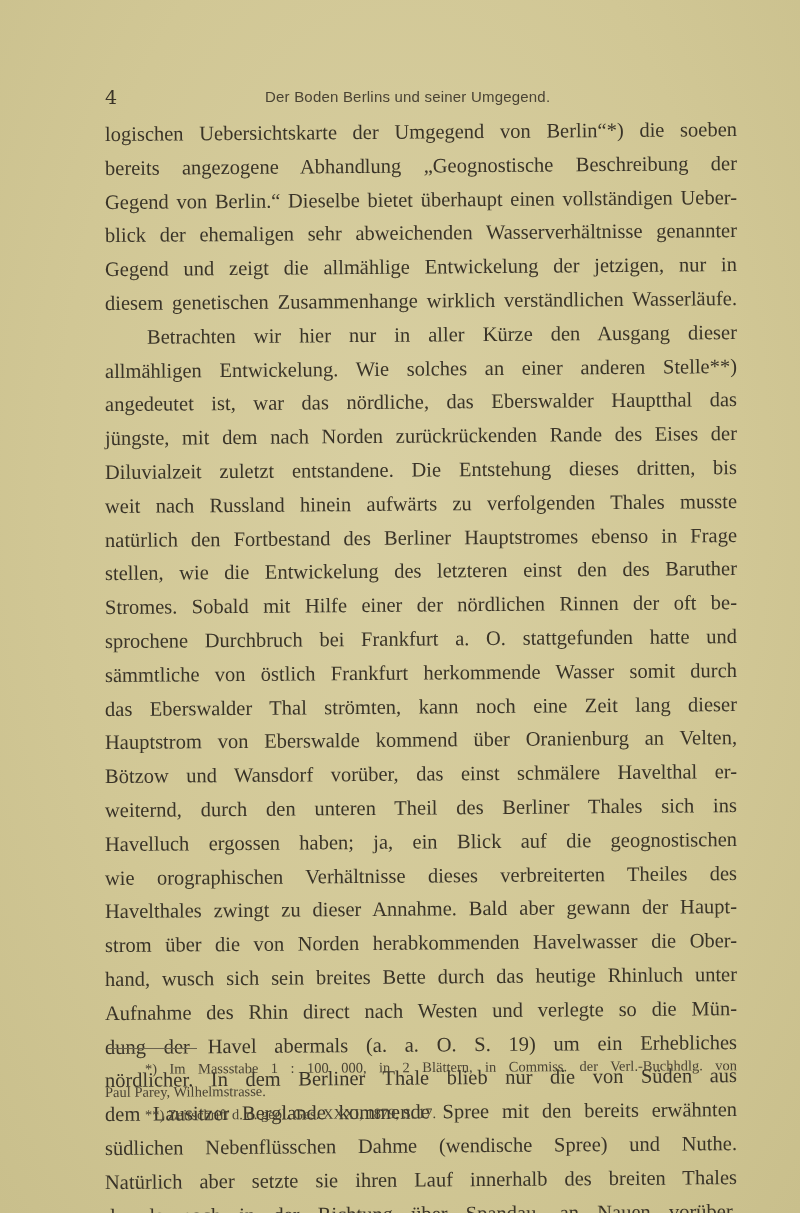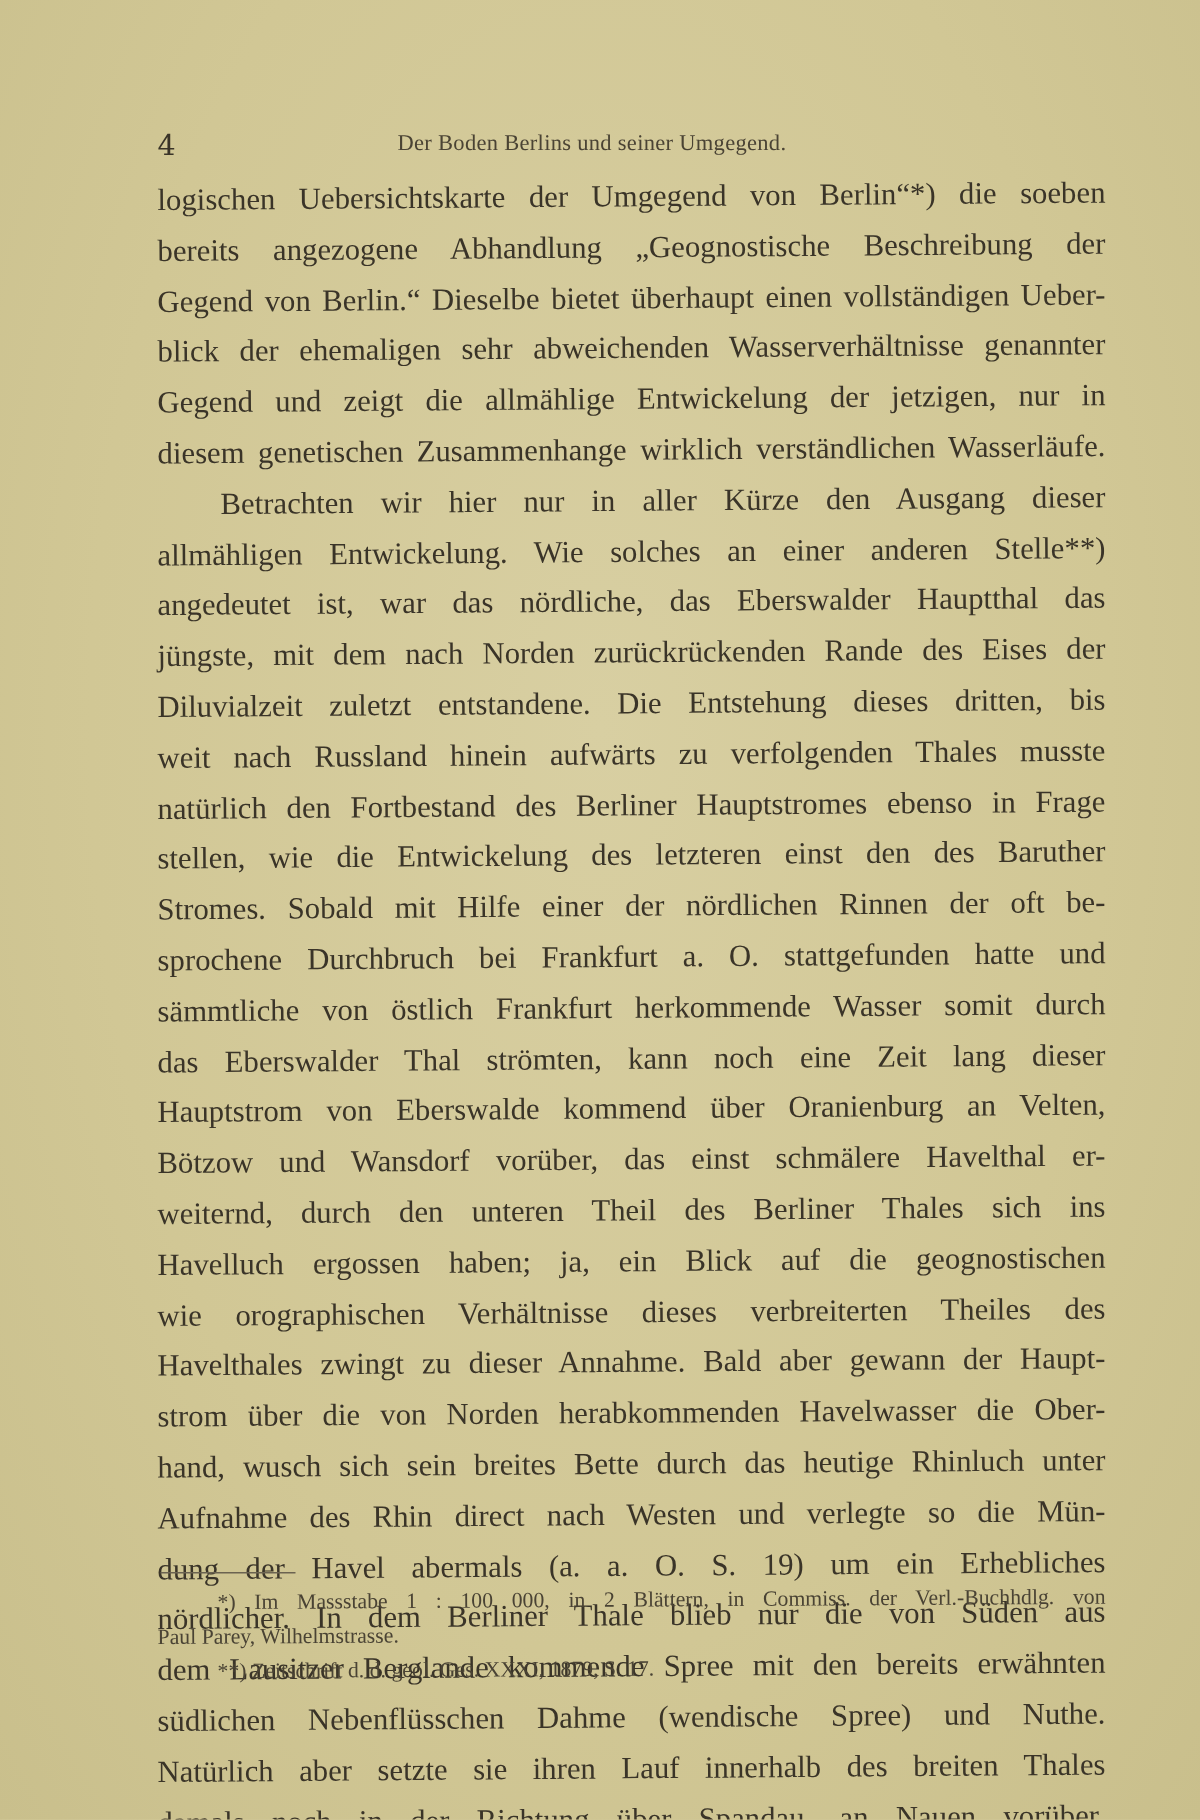--- a/index.html
+++ b/index.html
@@ -36,21 +36,21 @@
       font-size: 19px;
       color: #3a3428;
     }
     .head-title {
       position: absolute;
       left: 160px;
       top: 4px;
       font-size: 15px;
       letter-spacing: 0.2px;
       color: #4a4334;
-      font-family: Liberation Serif, serif;
+      font-family: Liberation Sans, sans-serif;
     }
     .body-text {
       position: absolute;
       top: 118px;
       left: 0;
       width: 632px;
     }
     .line {
       height: 33.8px;
       line-height: 33.8px;

